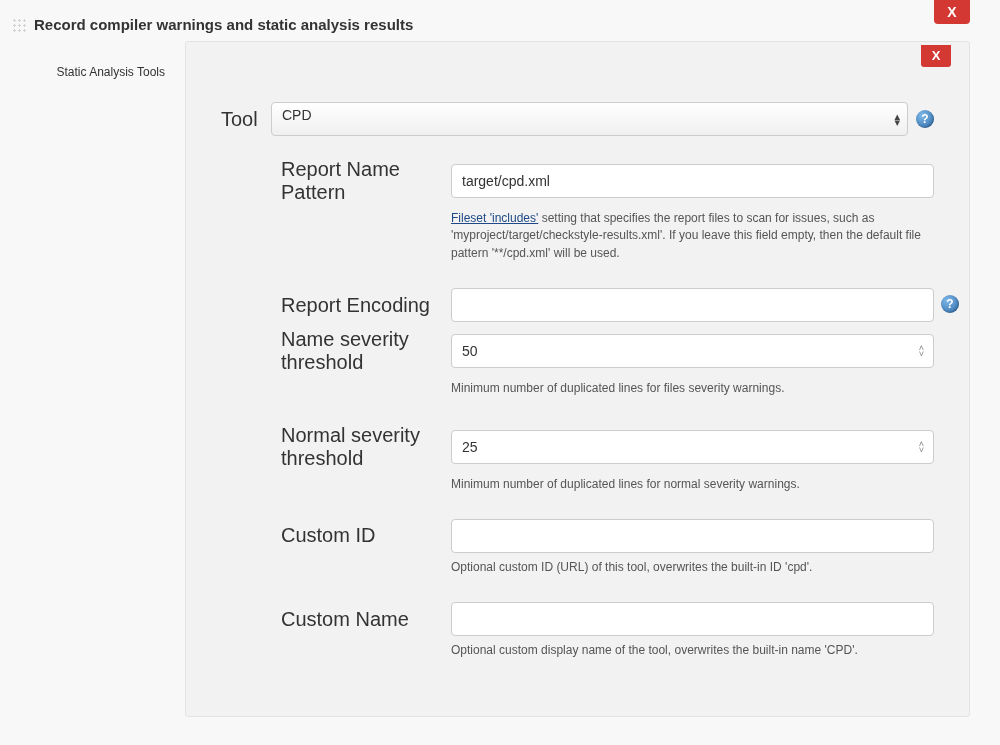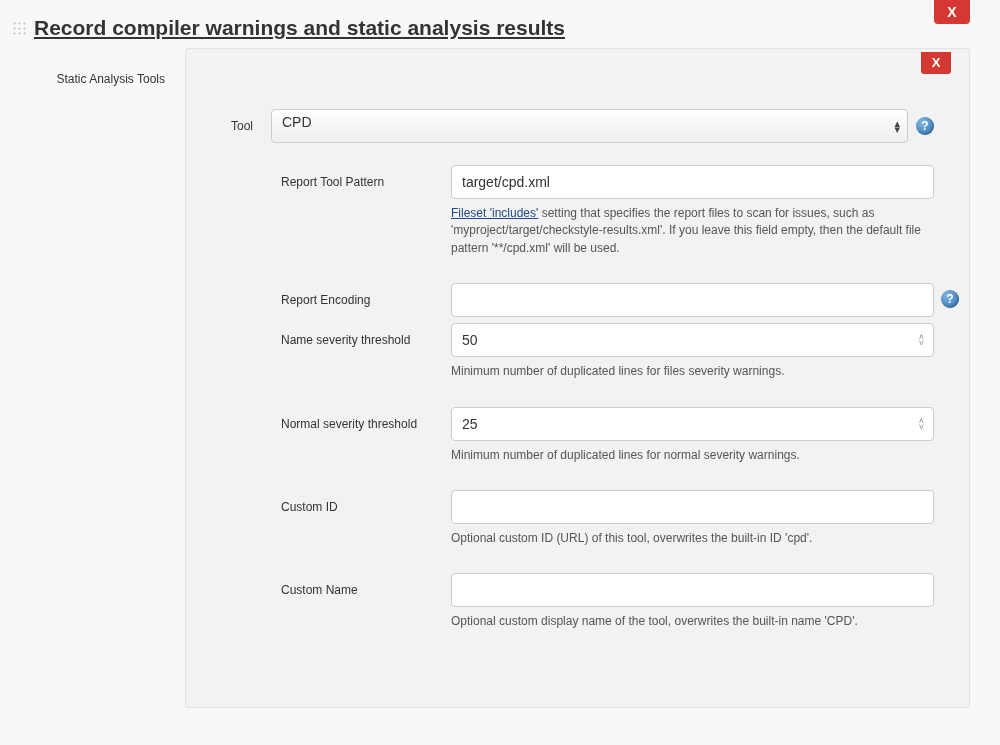--- a/index.html
+++ b/index.html
@@ -46,22 +46,21 @@
   }
   .drag-handle {
     width: 14px; height: 14px;
     display: inline-block;
     background:
       radial-gradient(circle, #bbb 1px, transparent 1.2px) 0 0 / 5px 5px;
     opacity: .6;
   }
   .section-title {
     font-weight: 700;
-    font-size: 21px;
-    text-decoration: underline;
+    font-size: 15px;
   }
   .body-row {
     display: flex;
     align-items: flex-start;
   }
   .sidebar {
     width: 185px;
     padding: 20px 10px 10px 0;
     text-align: right;
   }
@@ -107,21 +106,21 @@
   }
   .form-row.sub + .help {
     margin-left: 60px;
     margin-bottom: 26px;
   }
   .label {
     width: 170px;
     text-align: right;
     padding-right: 18px;
     color: #333;
-    font-size: 12px;
+    font-size: 20px;
     flex-shrink: 0;
   }
   .form-row.sub .label {
     width: 170px;
     text-align: left;
     padding-right: 10px;
   }
   .field-wrap {
     flex: 1;
     display: flex;
@@ -225,21 +224,21 @@
         <div class="field-wrap">
           <div class="select-wrap">
             <div class="select">CPD</div>
             <div class="select-caret">▴<br>▾</div>
           </div>
           <div class="help-icon">?</div>
         </div>
       </div>
 
       <div class="form-row sub">
-        <div class="label">Report Tool Pattern</div>
+        <div class="label">Report Name Pattern</div>
         <div class="field-wrap">
           <input class="text-input" value="target/cpd.xml" style="">
         </div>
       </div>
       <div class="help">
         <a href="#">Fileset 'includes'</a><span> setting that specifies the report files to scan for issues, such as 'myproject/target/checkstyle-results.xml'. If you leave this field empty, then the default file pattern '**/cpd.xml' will be used.</span>
       </div>
 
       <div class="form-row sub" style="position:relative;">
         <div class="label">Report Encoding</div>

